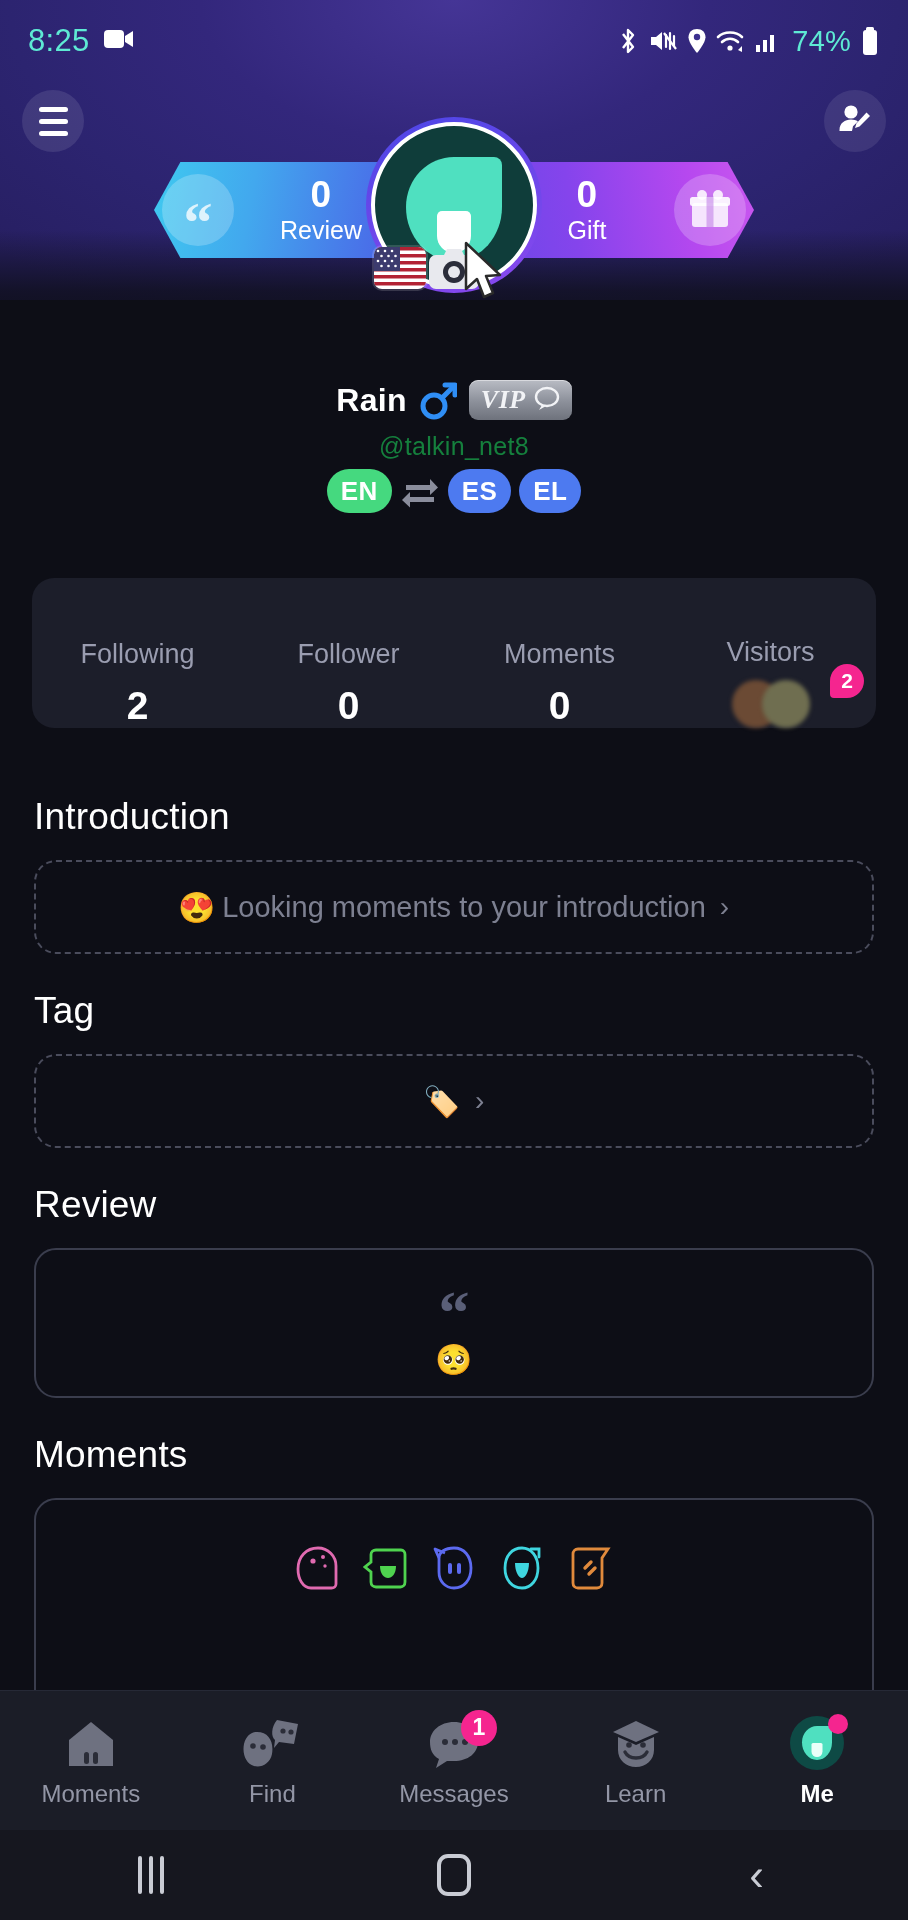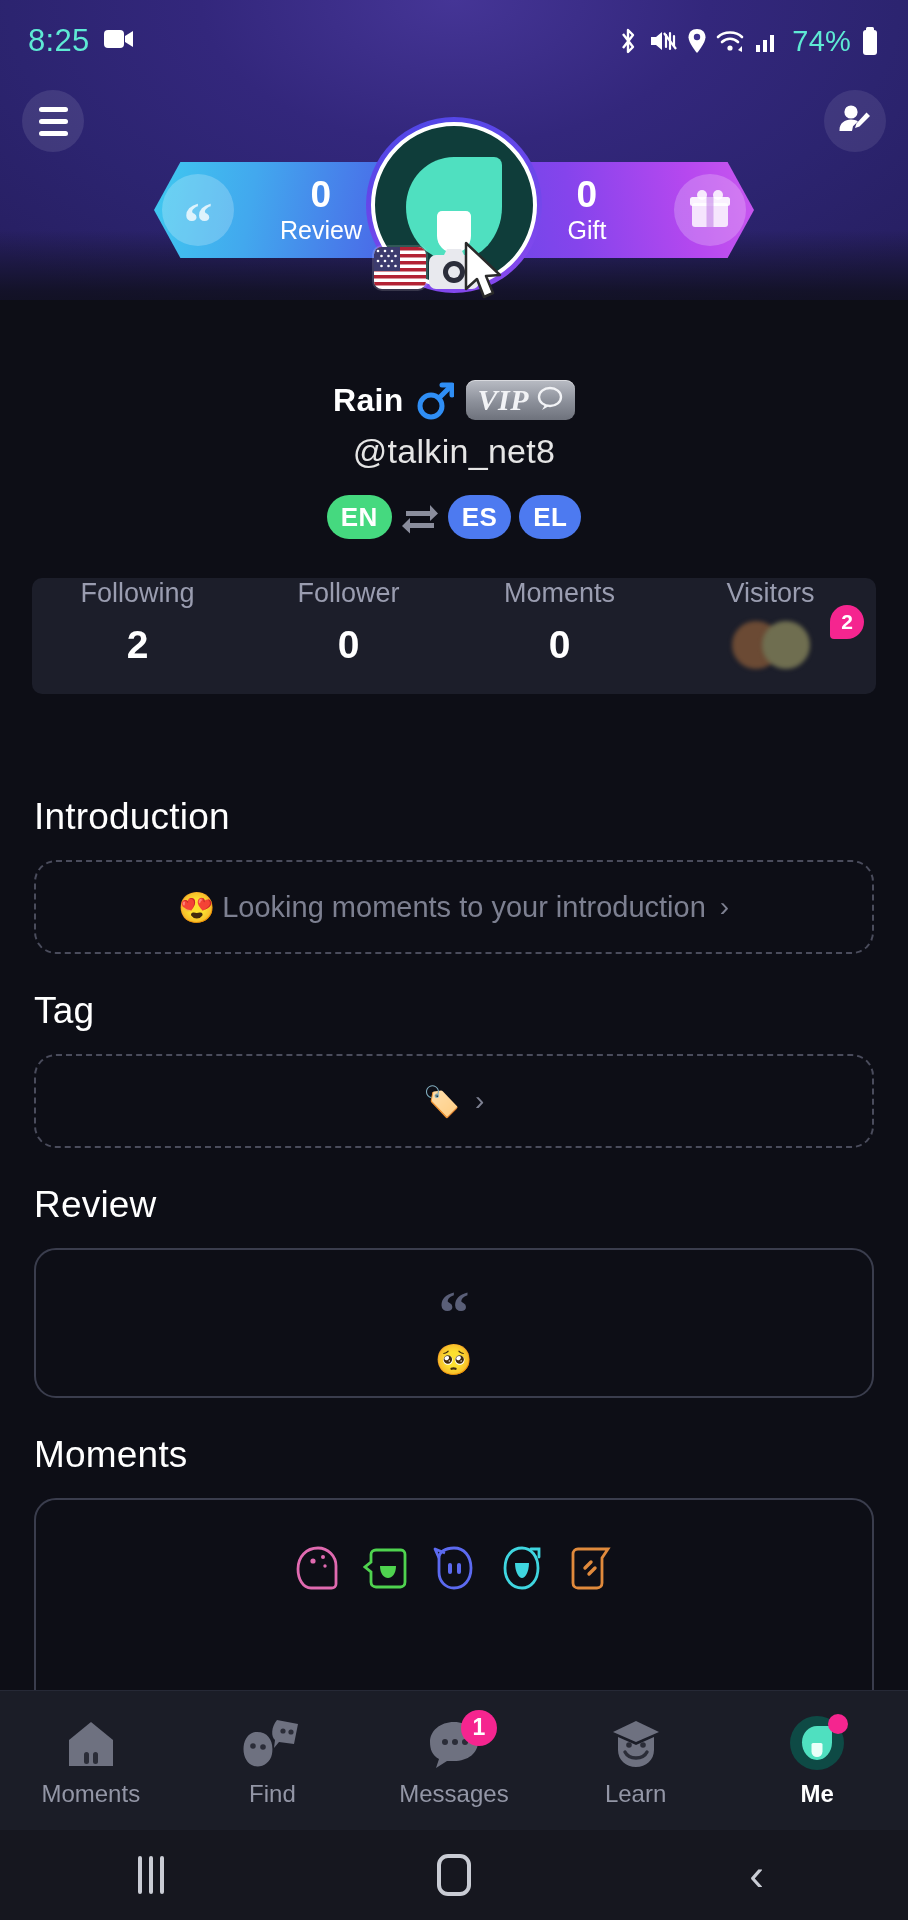--- a/index.html
+++ b/index.html
@@ -163,43 +163,43 @@
   }
   .gender-icon { display: flex; align-items: center; }
   .vip-badge {
     display: inline-flex; align-items: center; gap: 8px;
     height: 40px; padding: 0 12px; border-radius: 9px;
     background: linear-gradient(180deg, #b9bcc4 0%, #8f939d 50%, #6e727c 100%);
     box-shadow: inset 0 1px 0 rgba(255,255,255,0.45);
   }
   .vip-text {
     font-family: "Liberation Serif", serif;
-    font-style: italic; font-weight: 700; font-size: 30px;
+    font-style: italic; font-weight: 700; font-size: 26px;
     color: #f2f3f6; letter-spacing: .5px;
   }
   .handle {
-    margin-top: 12px; font-size: 34px; color: #e5e5e5; letter-spacing: .3px;
+    margin-top: 12px; font-size: 25px; color: #15803d; letter-spacing: .3px;
   }
   .lang-row {
-    margin-top: 24px; display: flex; align-items: center; justify-content: center; gap: 8px;
+    margin-top: 8px; display: flex; align-items: center; justify-content: center; gap: 8px;
   }
   .lang-pill {
     min-width: 62px; height: 44px; padding: 0 14px; border-radius: 22px;
     display: flex; align-items: center; justify-content: center;
     font-size: 26px; font-weight: 600; color: #ffffff; letter-spacing: .4px;
   }
   .lang-en { background: #45d97f; }
   .lang-blue { background: #4d7af0; }
   .swap-icon { display: flex; align-items: center; }
 
   
   .stats-card {
-    position: absolute; top: 578px; left: 32px; right: 32px; height: 116px;
-    background: #1c1e2a; border-radius: 10px;
-    display: flex; align-items: flex-start; z-index: 12;
+    position: absolute; top: 578px; left: 32px; right: 32px; height: 150px;
+    background: #1c1e2a; border-radius: 22px;
+    display: flex; align-items: flex-end; z-index: 12;
   }
   .stat-cell {
     flex: 1; text-align: center; position: relative;
   }
   .stat-label { font-size: 27px; color: #9a9db0; font-weight: 400; }
   .stat-value { font-size: 39px; color: #ffffff; font-weight: 700; margin-top: 14px; }
   .visitors-avatars {
     margin-top: 12px; height: 48px; position: relative;
     display: flex; align-items: center; justify-content: center;
   }

